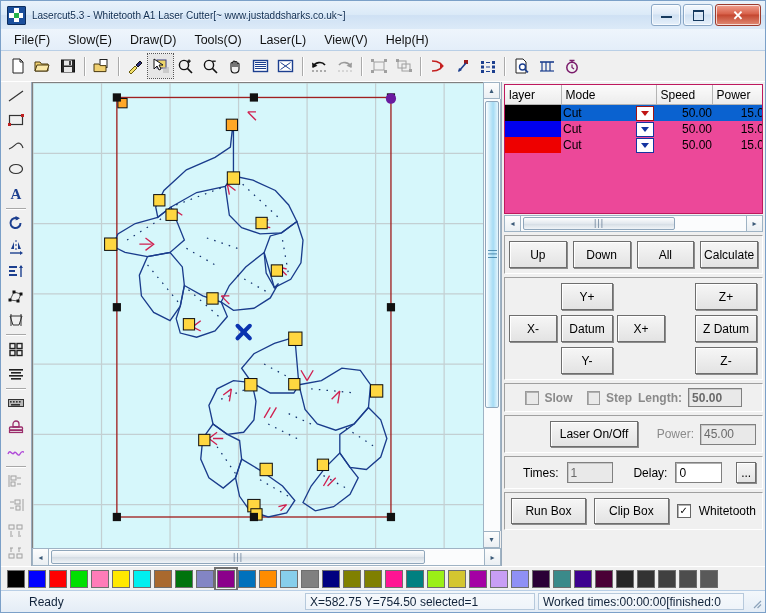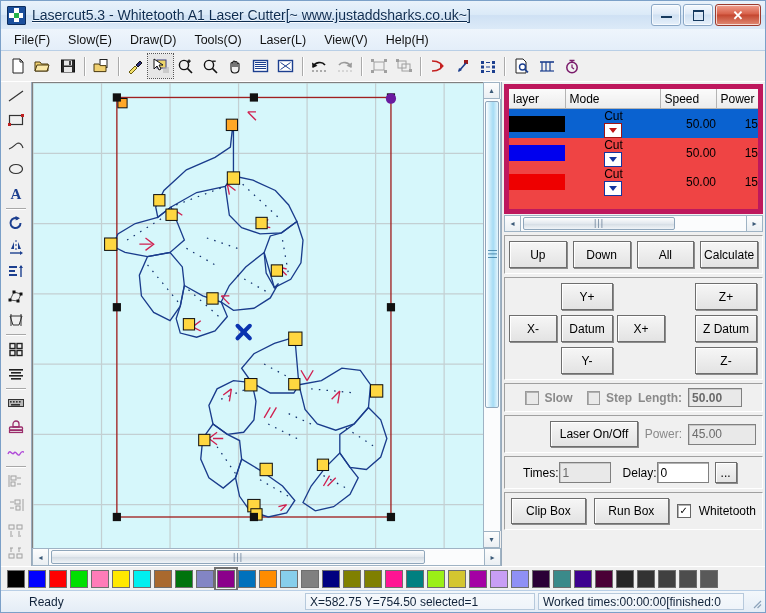--- a/index.html
+++ b/index.html
@@ -27,23 +27,22 @@
     width:17px;height:17px;flex:0 0 17px;margin-right:6px;position:relative;
     background:#1b4f9c;border:1px solid #0c2d5e;border-radius:1px;
   }
   .app-icon i{position:absolute;background:#fff;}
   .app-icon i.a{left:6px;top:1px;width:5px;height:5px;}
   .app-icon i.b{left:1px;top:6px;width:5px;height:5px;}
   .app-icon i.c{left:11px;top:6px;width:4px;height:5px;}
   .app-icon i.d{left:6px;top:11px;width:5px;height:4px;}
   .app-icon i.e{left:6px;top:6px;width:5px;height:5px;background:#24b24b;}
   .title-text{
-    flex:1 1 auto;font-size:14px;color:#0d2c50;white-space:nowrap;overflow:hidden;
+    flex:1 1 auto;font-size:10px;color:#0d2c50;white-space:nowrap;overflow:hidden;
     text-shadow:0 1px 0 rgba(255,255,255,.8);
-    text-decoration:underline;
   }
   .winbtns{display:flex;gap:2px;align-items:center;padding-right:2px;}
   .wb{
     width:28px;height:20px;border:1px solid #8aa7c6;border-radius:3px;
     background:linear-gradient(to bottom,#f4f9fe 0%,#dfeaf7 45%,#cfe0f2 50%,#e6f0fa 100%);
     display:flex;align-items:center;justify-content:center;
     box-shadow:inset 0 0 0 1px rgba(255,255,255,.7);
     cursor:pointer;
   }
   .wb.close{
@@ -122,33 +121,33 @@
   .vscroll{width:18px;flex:0 0 18px;display:flex;flex-direction:column;background:#f0f0f0;}
   .vtrack{flex:1 1 auto;background:#fbfcfd;border-left:1px solid #9fb3c4;border-right:1px solid #9fb3c4;position:relative;}
 
   
   .rightpanel{
     width:264px;flex:0 0 264px;background:#f0f0f0;
     border-left:1px solid #9ab;display:flex;flex-direction:column;
     box-sizing:border-box;padding:2px;
   }
   .layertable{
-    height:130px;flex:0 0 130px;background:#ef4444;border:5px solid #be185d;
+    height:130px;flex:0 0 130px;background:#ec4899;border:1px solid #be185d;
     box-sizing:border-box;overflow:hidden;position:relative;
   }
   table.lt-tbl{border-collapse:collapse;width:100%;font-size:12px;table-layout:fixed;}
   table.lt-tbl th{
     background:linear-gradient(to bottom,#fbfbfb,#ececec);
     border:1px solid #b4b4b4;border-top:none;border-left:none;
     font-weight:normal;text-align:left;padding:1px 4px;height:17px;color:#000;
   }
   table.lt-tbl td{padding:0;height:16px;border:none;font-size:12px;color:#000;}
   .swatch{height:16px;width:100%;}
   .row-sel td{background:#0a62d0;color:#fff;}
-  .modecell{display:flex;align-items:center;justify-content:space-between;padding-left:2px;flex-direction:column;}
+  .modecell{display:flex;align-items:center;justify-content:space-between;padding-left:2px;}
   .ddbtn{
     width:16px;height:13px;border:1px solid #1434a0;background:#fff;
     display:flex;align-items:center;justify-content:center;margin-right:2px;cursor:pointer;
   }
   .ddbtn.red{border-color:#a01414;}
   .tri{width:0;height:0;border-left:4px solid transparent;border-right:4px solid transparent;border-top:5px solid #1434a0;}
   .tri.red{border-top-color:#c01414;}
   .numcell{text-align:right;padding-right:6px;}
 
   .lt-hscroll{height:17px;flex:0 0 17px;display:flex;margin-top:1px;}
@@ -854,38 +853,38 @@
           <span class="lbl dis">Step</span>
           <span class="lbl dis" style="margin-left:auto;">Length:</span>
           <span class="field dis" style="width:56px;height:19px;">50.00</span>
         </div>
       </div>
 
       <div class="grp" style="padding:5px 6px;">
         <div class="flexrow" style="gap:6px;">
           <div class="btn" style="width:88px;height:26px;margin-left:39px;">Laser On/Off</div>
           <span class="lbl dis" style="margin-left:auto;">Power:</span>
-          <span class="field dis" style="width:68px;height:21px;">45.00</span>
+          <span class="field dis" style="width:56px;height:21px;">45.00</span>
         </div>
       </div>
 
       <div class="grp" style="padding:5px 6px;">
-        <div class="flexrow" style="gap:0;">
+        <div class="flexrow" style="gap:8px;">
           <span class="lbl" style="margin-left:12px;">Times:</span>
           <span class="field dis" style="width:52px;height:21px;">1</span>
           <span class="lbl" style="margin-left:12px;">Delay:</span>
           <span class="field" style="width:52px;height:21px;">0</span>
           <div class="btn" style="width:22px;height:21px;margin-left:6px;">...</div>
         </div>
       </div>
 
       <div class="grp" style="padding:5px 6px;">
         <div class="flexrow" style="gap:8px;">
+          <div class="btn" style="width:76px;height:26px;">Run Box</div>
           <div class="btn" style="width:76px;height:26px;">Clip Box</div>
-          <div class="btn" style="width:76px;height:26px;">Run Box</div>
           <span class="chk">
               <span>✓</span>
             </span>
           <span class="lbl">Whitetooth</span>
         </div>
       </div>
 
     </div>
   </div>
 

